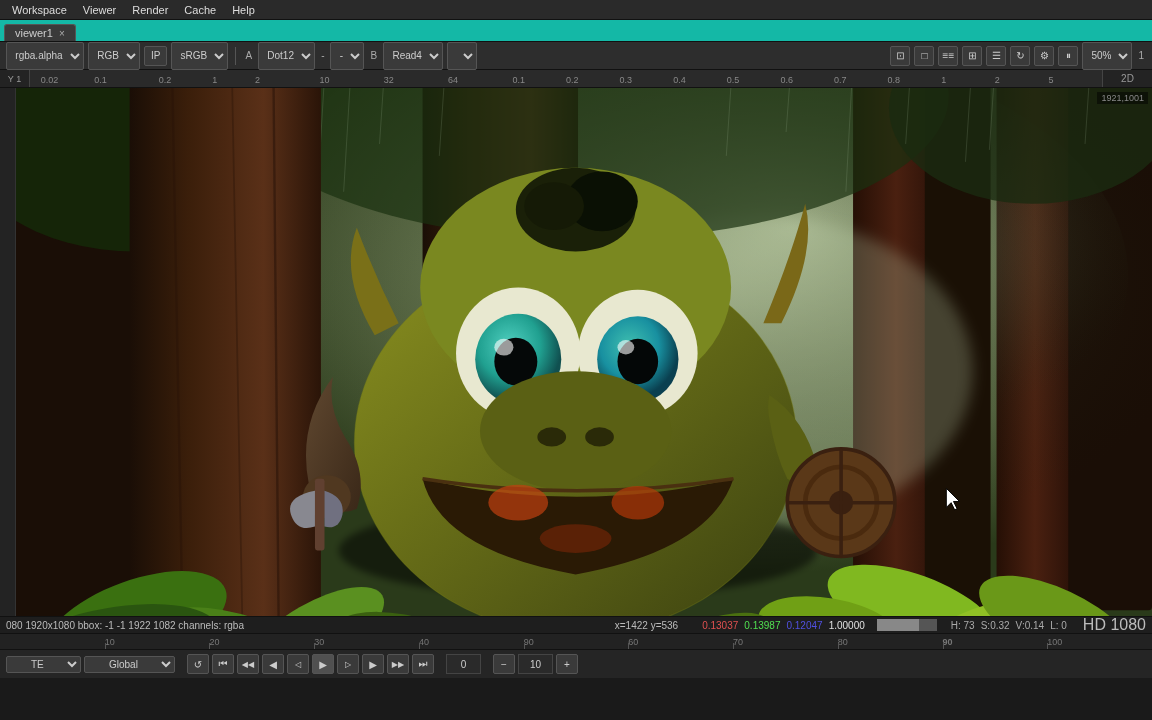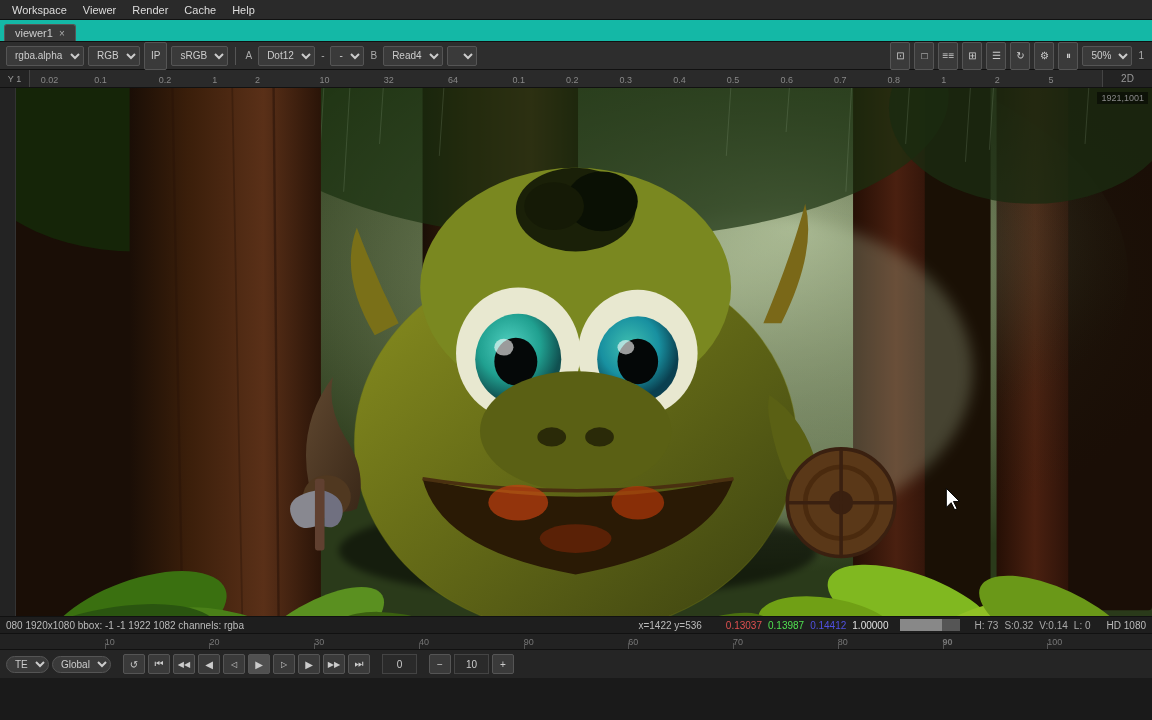--- a/index.html
+++ b/index.html
@@ -61,31 +61,32 @@
       align-items: center;
       padding: 0 6px;
       gap: 4px;
       border-bottom: 1px solid #111;
     }
     .toolbar-select {
       background: #3a3a3a;
       border: 1px solid #555;
       color: #ccc;
       font-size: 10px;
-      height: 20px;
+      height: 28px;
       padding: 0 4px;
       border-radius: 2px;
       cursor: pointer;
+      text-align: center;
     }
     .toolbar-btn {
       background: #3a3a3a;
       border: 1px solid #555;
       color: #ccc;
       font-size: 10px;
-      height: 28px;
+      height: 20px;
       padding: 0 6px;
       border-radius: 2px;
       cursor: pointer;
       white-space: nowrap;
     }
     .toolbar-label {
       color: #aaa;
       font-size: 10px;
       padding: 0 2px;
     }
@@ -243,22 +244,22 @@
       cursor: pointer;
       border-radius: 2px;
       font-size: 10px;
     }
     .pb-select {
       background: #3a3a3a;
       border: 1px solid #555;
       color: #ccc;
       font-size: 10px;
       height: 17px;
-      padding: 0 4px;
-      border-radius: 10px;
+      padding: 0 20px;
+      border-radius: 2px;
     }
     .pb-spacer { flex: 1; }
     .frame-num {
       background: #2a2a2a;
       border: 1px solid #444;
       color: #ccc;
       font-size: 10px;
       width: 35px;
       height: 20px;
       text-align: center;
@@ -569,30 +570,30 @@
   <div id="right-panel"></div>
 </div>
 
 <div id="statusbar">
   <span class="status-main">080 1920x1080  bbox: -1 -1 1922 1082 channels: rgba</span>
   <span style="flex:1"></span>
   <span class="status-coords">x=1422 y=536</span>
   <span style="margin-left:12px"></span>
   <span class="val-r">0.13037</span>
   <span class="val-g">0.13987</span>
-  <span class="val-b">0.14412</span>
+  <span class="val-b">0.12047</span>
   <span class="val-a">1.00000</span>
   <span style="margin-left:6px;background:#555;width:60px;height:12px;display:inline-block;vertical-align:middle;">
     <span style="display:block;width:70%;height:100%;background:#888;"></span>
   </span>
   <span style="margin-left:8px;color:#aaa;">H: 73</span>
   <span style="color:#aaa;">S:0.32</span>
   <span style="color:#aaa;">V:0.14</span>
   <span style="color:#aaa;">L: 0</span>
-  <span style="margin-left:10px;color:#bbb;font-size:10px;">HD 1080</span>
+  <span style="margin-left:10px;color:#bbb;font-size:16px;">HD 1080</span>
 </div>
 
 <div id="timeline">
   <div id="timeline-ruler">
 
   <span class="tl-num" style="left: 9.09091%;">10</span>
       <span class="tl-tick" style="left: 9.09091%; height: 6px;"></span>
       <span class="tl-num" style="left: 18.1818%;">20</span>
       <span class="tl-tick" style="left: 18.1818%; height: 6px;"></span>
       <span class="tl-num" style="left: 27.2727%;">30</span>

